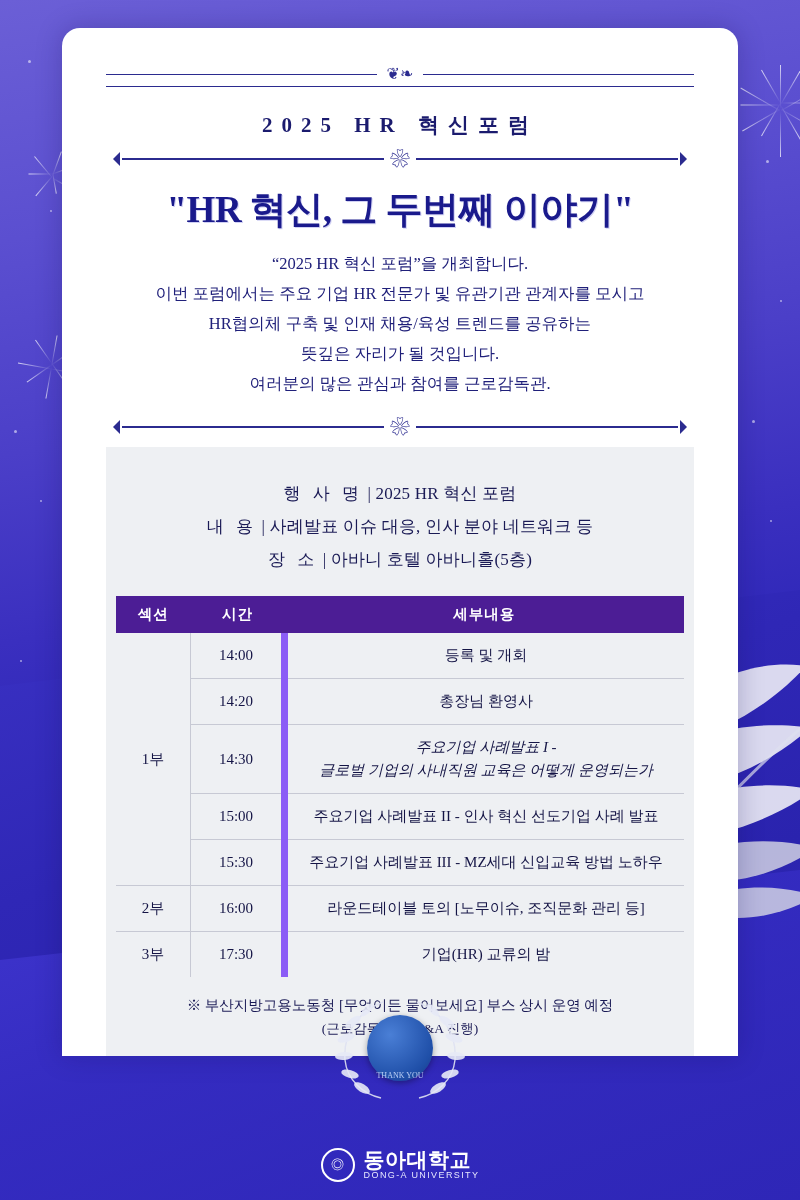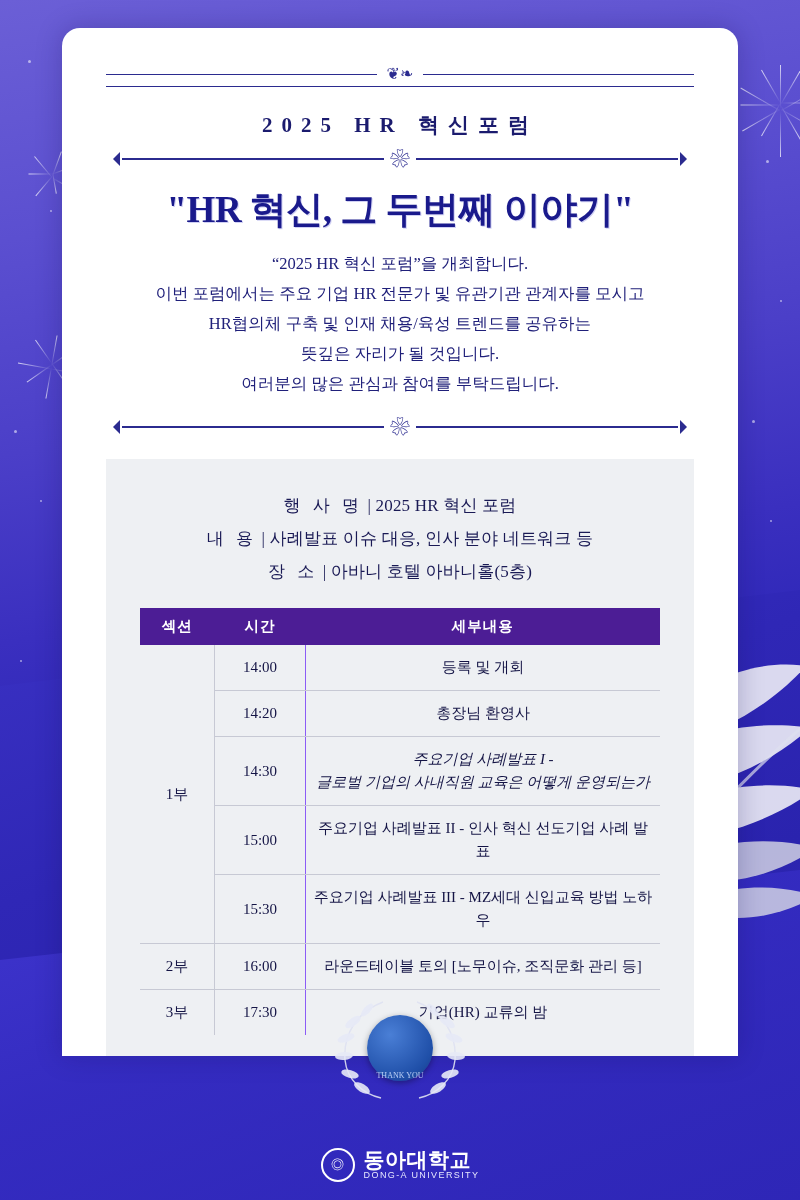--- a/index.html
+++ b/index.html
@@ -164,23 +164,23 @@
     color: #20207a;
     margin: 6px 0 0;
   }
 
   .bottom-orn {
     margin-top: 18px;
   }
 
   
   .infobox {
-    margin: 22px 0 0;
+    margin: 10px 0 0;
     background: #eef0f3;
-    padding: 30px 34px 26px;
+    padding: 30px 10px 26px;
     text-align: center;
   }
   .info-line {
     font-family: "Liberation Serif", serif;
     font-size: 17px;
     color: #1a1a55;
     line-height: 33px;
     letter-spacing: .2px;
   }
   .info-line .lbl { letter-spacing: 4px; }
@@ -207,21 +207,21 @@
     border-bottom: 1px solid #c7c9d4;
     text-align: center;
     line-height: 23px;
   }
   table.agenda td.sec {
     border-right: 1px solid #c7c9d4;
     width: 62px;
     font-size: 15px;
   }
   table.agenda td.time {
-    border-right: 1px solid #8b5cf6;
+    border-right: 7px solid #8b5cf6;
     width: 78px;
   }
   table.agenda tr.last td { border-bottom: none; }
   .note {
     margin-top: 16px;
     font-family: "Liberation Serif", serif;
     font-size: 14.5px;
     color: #1a1a55;
     line-height: 24px;
     text-align: center;
@@ -381,21 +381,21 @@
         <div class="dia"></div>
       </div>
 
       <div class="main-title">"HR 혁신, 그 두번째 이야기"</div>
 
       <div class="lead">
         <div>“2025 HR 혁신 포럼”을 개최합니다.</div>
         <div>이번 포럼에서는 주요 기업 HR 전문가 및 유관기관 관계자를 모시고</div>
         <div>HR협의체 구축 및 인재 채용/육성 트렌드를 공유하는</div>
         <div>뜻깊은 자리가 될 것입니다.</div>
-        <div>여러분의 많은 관심과 참여를 부탁드립니다.</div>
+        <div>여러분의 많은 관심과 참여를 근로감독관.</div>
       </div>
 
       <div class="title-rule bottom-orn">
         <div class="dia l"></div>
         <div class="bar"></div>
         <span class="fleur">❀</span>
         <div class="bar"></div>
         <div class="dia"></div>
       </div>
 

